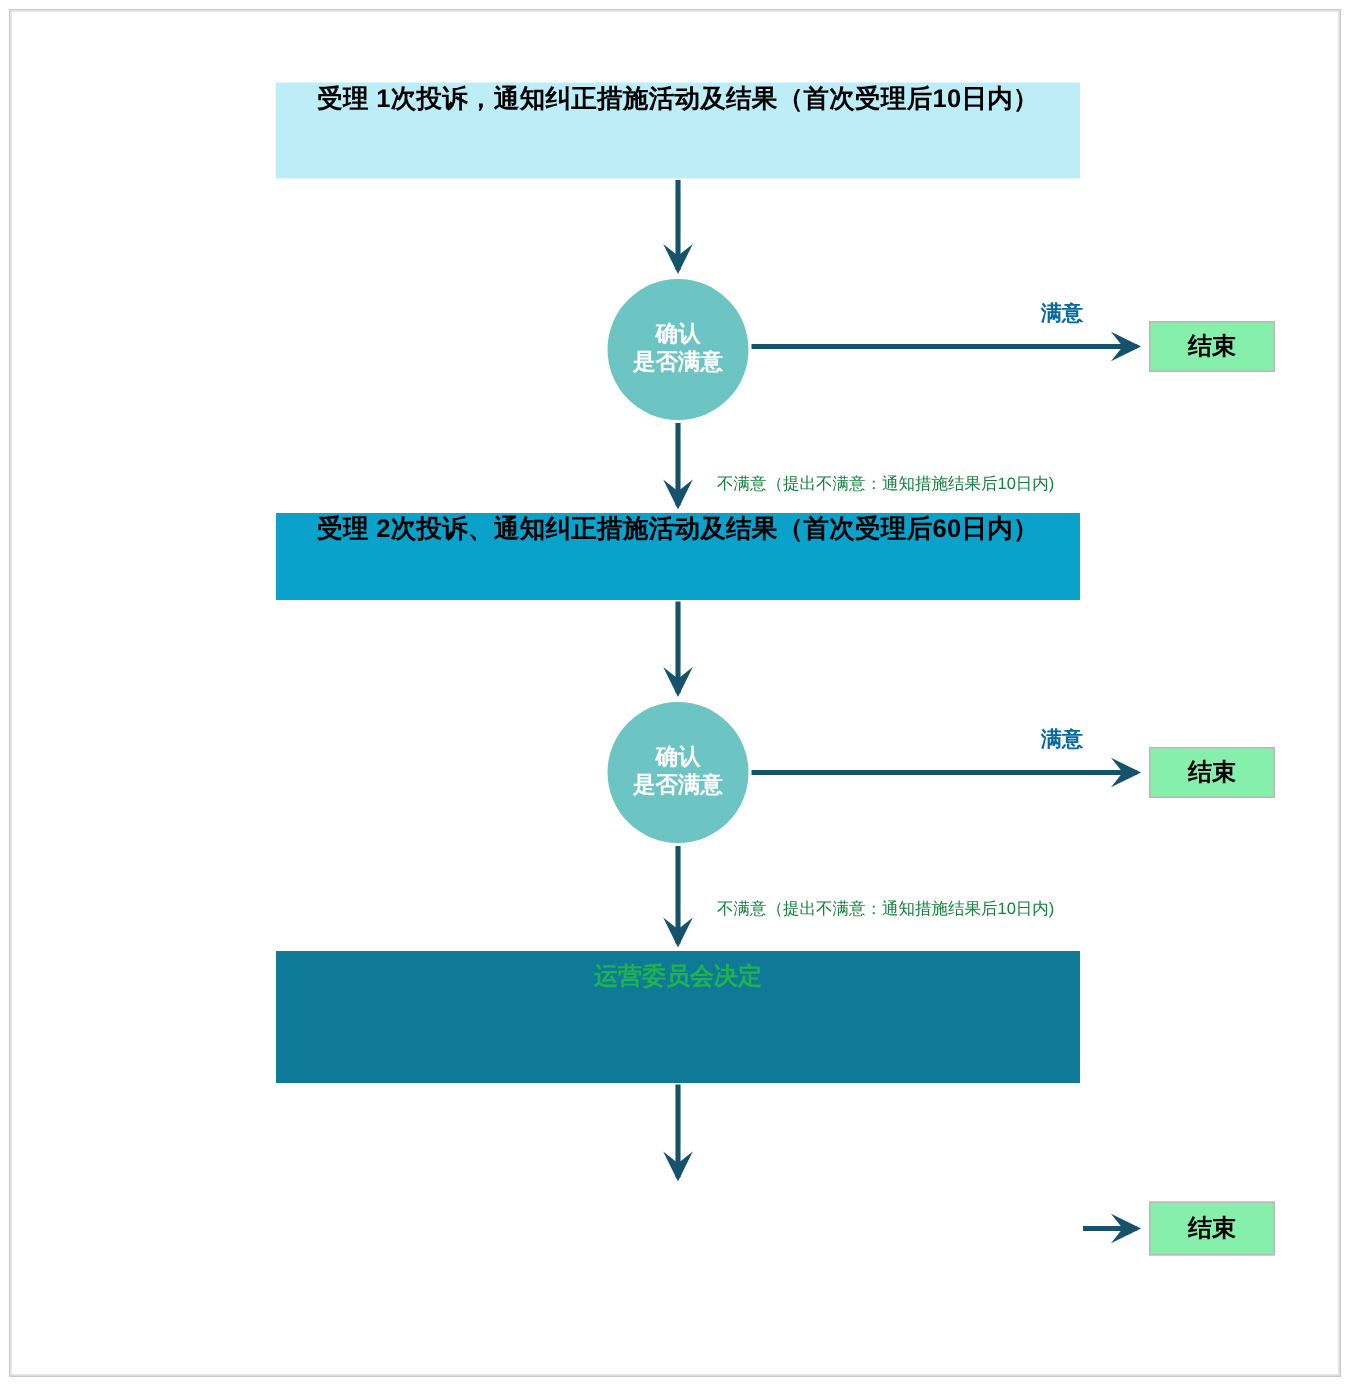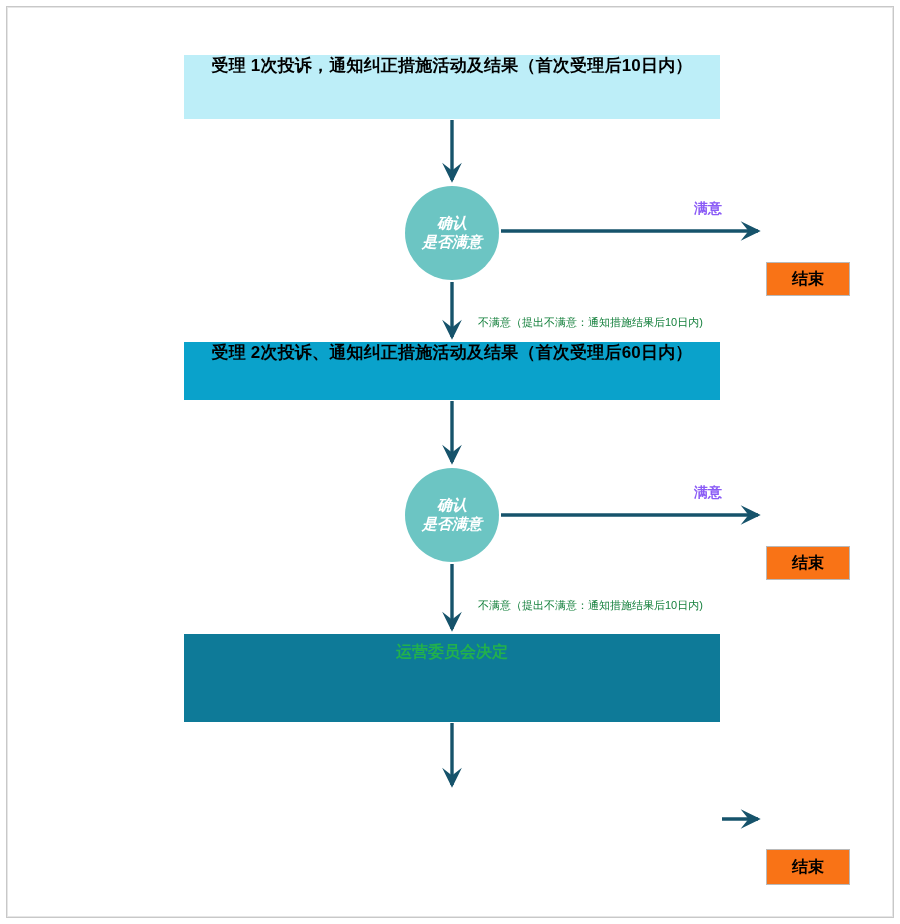--- a/index.html
+++ b/index.html
@@ -85,59 +85,57 @@
     background: #6cc5c3;
     display: flex;
     flex-direction: column;
     align-items: center;
     justify-content: center;
     color: #ffffff;
     font-weight: bold;
     font-size: 15px;
     line-height: 1.25;
     text-align: center;
-    font-style: italic;
   }
   .circle1 { left: 405px; top: 186px; }
   .circle2 { left: 405px; top: 468px; }
 
   
   .end-box {
     position: absolute;
     box-sizing: border-box;
-    background: #f97316;
+    background: #86efac;
     border: 1px solid #b9b9b9;
     display: flex;
     align-items: center;
     justify-content: center;
     color: #000000;
     font-size: 16px;
     font-weight: bold;
-    margin-top: 48px;
   }
   .end1 { left: 766px; top: 214px; width: 84px; height: 34px; }
   .end2 { left: 766px; top: 498px; width: 84px; height: 34px; }
   .end3 { left: 766px; top: 801px; width: 84px; height: 36px; }
 
   
   .conn-layer {
     position: absolute;
     left: 0; top: 0;
     width: 900px; height: 924px;
     pointer-events: none;
   }
 
   
   .edge-label {
     position: absolute;
     white-space: nowrap;
     font-size: 14px;
   }
   .label-yes {
-    color: #8b5cf6;
+    color: #0369a1;
     font-weight: bold;
     font-size: 14px;
   }
   .label-no {
     color: #15803d;
     font-size: 11px;
   }
   .yes1 { left: 694px; top: 200px; }
   .yes2 { left: 694px; top: 484px; }
   .no1  { left: 478px; top: 315px; }

